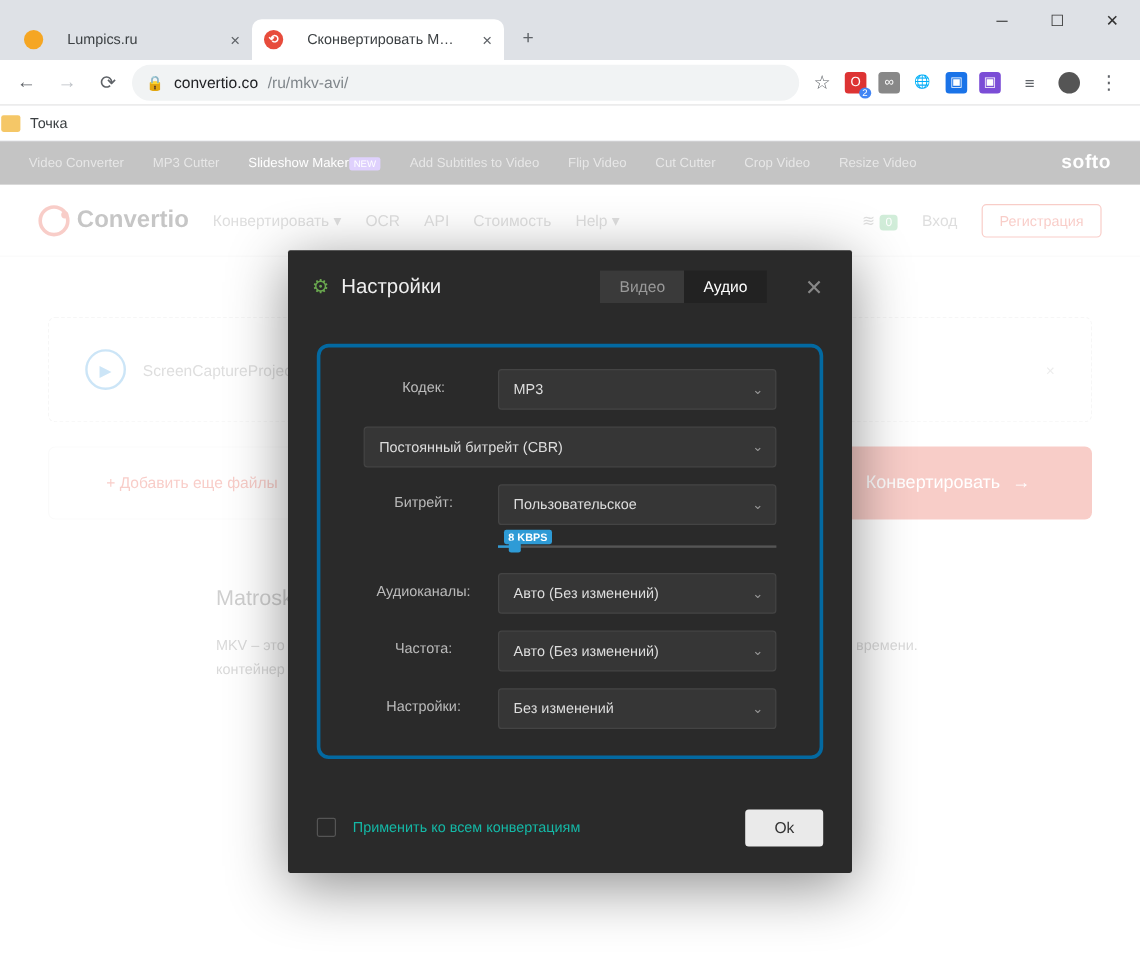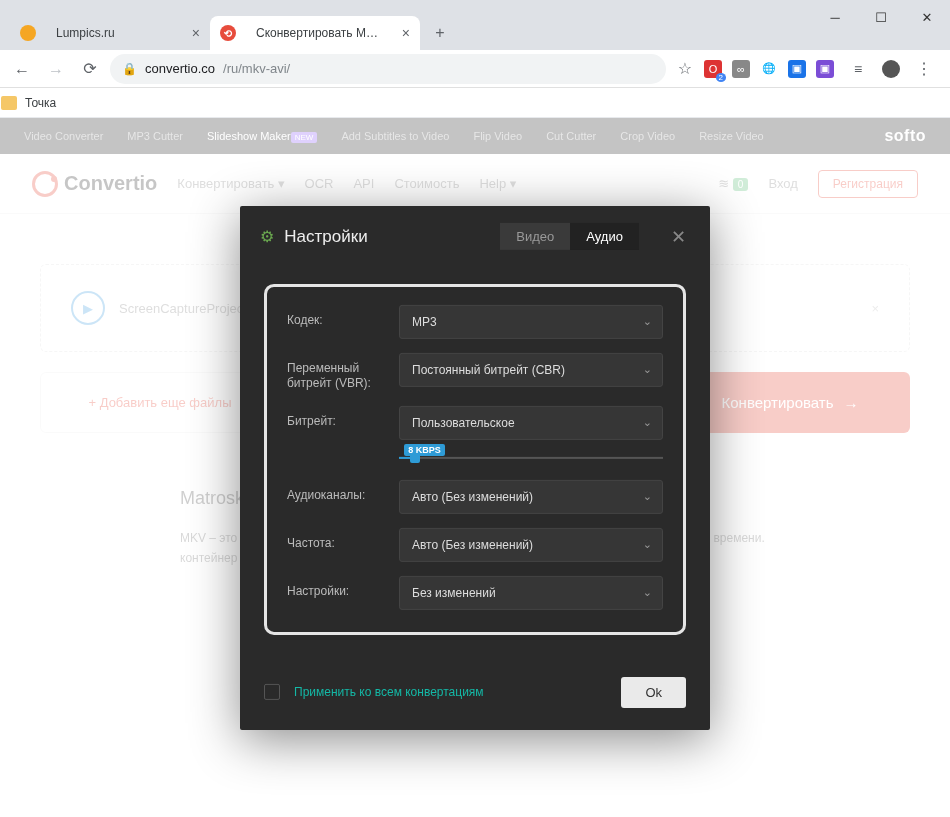--- a/index.html
+++ b/index.html
@@ -64,21 +64,21 @@
   .modal { position:absolute; left:50%; top:50%; transform:translate(-50%,-50%); width:470px; background:#2a2a2a; border-radius:2px; box-shadow:0 10px 50px rgba(0,0,0,0.45); color:#ccc; font-size:13px; }
   .modal-header { display:flex; align-items:center; padding:16px 20px; gap:10px; }
   .modal-header .gear { color:#6aa84f; font-size:16px; }
   .modal-title { font-size:17px; color:#eee; flex:0 0 auto; margin-right:auto;}
   .modal-tabs { display:flex; }
   .modal-tab { padding:6px 16px; font-size:13px; color:#999; background:#3a3a3a; cursor:pointer;}
   .modal-tab.active { background:#222; color:#fff; }
   .modal-close { margin-left:18px; color:#888; font-size:18px; cursor:pointer; padding:4px;}
   
   .modal-body { padding: 16px 24px 24px; }
-  .red-frame { border:3px solid #e5e5e5; border-radius:10px; padding:18px 20px 22px; }
+  .red-frame { border:3px solid #0369a1; border-radius:10px; padding:18px 36px 22px;text-align:center; }
   .form-row { display:flex; align-items:flex-start; margin-bottom:14px; gap:12px;}
   .form-row:last-child { margin-bottom:0; }
   .form-label { flex:0 0 100px; font-size:12px; color:#bbb; padding-top:8px; line-height:1.3;}
   .form-control { flex:1; position:relative; }
   .select { width:100%; height:34px; background:#363636; border:1px solid #444; border-radius:3px; padding:0 30px 0 12px; color:#ddd; font-size:12px; display:flex;align-items:center; cursor:pointer; position:relative;}
   .select .chev { position:absolute; right:10px; top:50%; transform:translateY(-50%); color:#999; font-size:11px;}
   .slider-wrap { margin-top:10px; position:relative; height:16px;}
   .slider-track { position:absolute; left:0; right:0; top:7px; height:2px; background:#555;}
   .slider-fill { position:absolute; left:0; width:6%; top:7px; height:2px; background:#2e9bd6;}
   .slider-thumb { position:absolute; left:6%; top:3px; width:10px; height:10px; background:#2e9bd6; border-radius:2px; transform:translateX(-50%);}
@@ -216,21 +216,20 @@
           <div class="form-label">Кодек:</div>
           <div class="form-control">
             <div class="select">
               <span>MP3</span>
               <span class="chev">⌄</span>
             </div>
           </div>
         </div>
 
         <div class="form-row">
-          <div class="form-label">Переменный битрейт (VBR):</div>
           <div class="form-control">
             <div class="select">
               <span>Постоянный битрейт (CBR)</span>
               <span class="chev">⌄</span>
             </div>
           </div>
         </div>
 
         <div class="form-row">
           <div class="form-label">Битрейт:</div>

